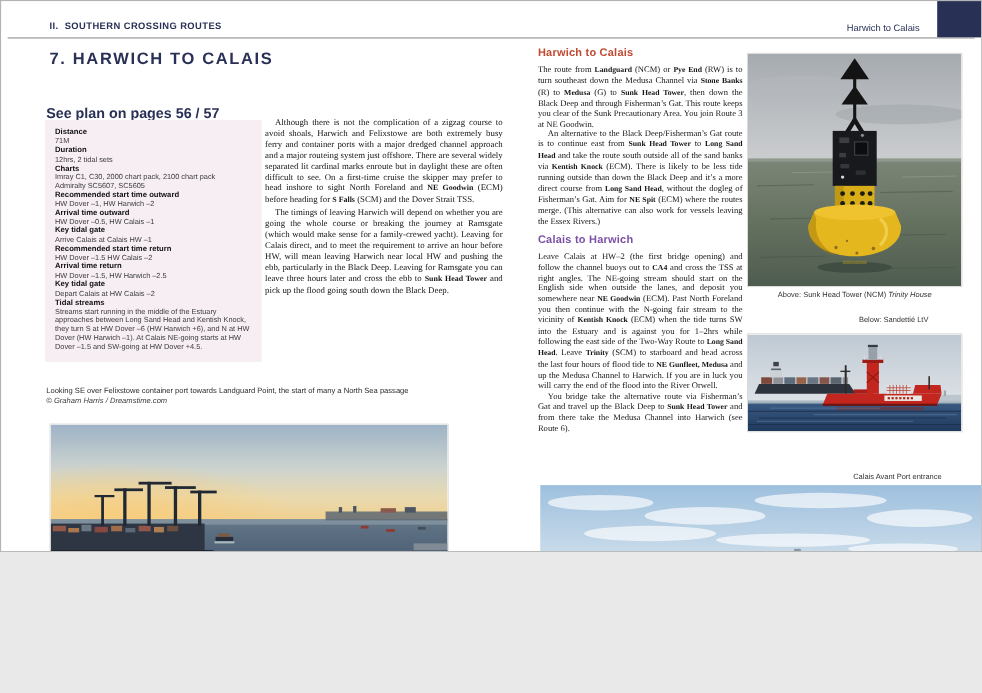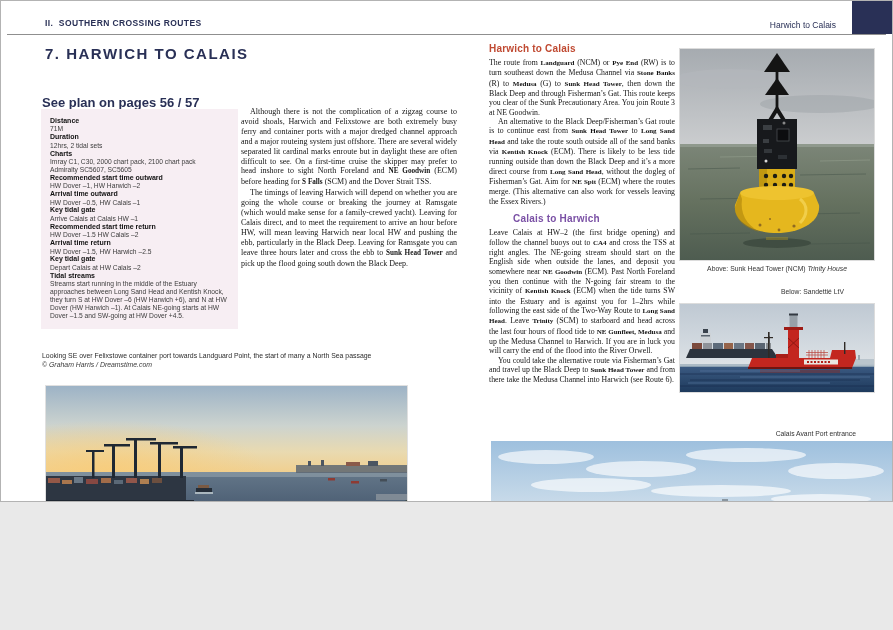--- a/index.html
+++ b/index.html
@@ -28,21 +28,21 @@
   .photo-cap-left{position:absolute;left:41px;top:350px;font-size:6.9px;line-height:9px;color:#2b2b2b;}
   .photo-cap-left .credit{font-style:italic;color:#3a3a3a;}
   .photo{position:absolute;overflow:hidden;}
   .photo svg{display:block;width:100%;height:100%;}
   .ph-felixstowe{left:44px;top:384px;width:361px;height:186px;border:1px solid #e0e0e0;}
 
   
   .rp-col{position:absolute;left:488px;top:42px;width:186px;}
   .sec-h{margin:0 0 4px 0;font-size:10px;font-weight:600;letter-spacing:.2px;}
   .sec-h.red{color:#c04a32;}
-  .sec-h.purple{color:#7a50a5;margin-top:7px;margin-left:24px;}
+  .sec-h.purple{color:#7a50a5;margin-top:7px;}
   .rp-col p{margin:0;font-family:"Liberation Serif",serif;font-size:7.8px;line-height:9.35px;
             text-align:justify;text-indent:9px;color:#141414;}
   .rp-col p.noindent{text-indent:0;}
   .ph-buoy{left:678px;top:47px;width:194px;height:211px;border:1px solid #dcdcdc;}
   .cap{position:absolute;font-size:6.8px;color:#333;text-align:right;}
   .cap i{font-style:italic;}
   .cap-buoy{top:264px;left:600px;right:45px;}
   .cap-ltv{top:287px;left:600px;right:48px;}
   .ph-ltv{left:678px;top:302px;width:194px;height:88px;border:1px solid #dcdcdc;}
   .cap-calais{top:429px;left:600px;right:36px;}
@@ -200,21 +200,21 @@
     <span class="pagenum">8</span>
     <span class="booktitle">NORTH SEA PASSAGE PILOT</span>
   </div>
 
   <div class="rp-col">
     <h2 class="sec-h red">Harwich to Calais</h2>
     <p class="noindent"><span>The route from </span><b>Landguard</b><span> (NCM) or </span><b>Pye End</b><span> (RW) is to turn southeast down the Medusa Channel via </span><b>Stone Banks</b><span> (R) to </span><b>Medusa</b><span> (G) to </span><b>Sunk Head Tower</b><span>, then down the Black Deep and through Fisherman’s Gat. This route keeps you clear of the Sunk Precautionary Area. You join Route 3 at NE Goodwin.</span></p>
     <p><span>An alternative to the Black Deep/Fisherman’s Gat route is to continue east from </span><b>Sunk Head Tower</b><span> to </span><b>Long Sand Head</b><span> and take the route south outside all of the sand banks via </span><b>Kentish Knock</b><span> (ECM). There is likely to be less tide running outside than down the Black Deep and it’s a more direct course from </span><b>Long Sand Head</b><span>, without the dogleg of Fisherman’s Gat. Aim for </span><b>NE Spit</b><span> (ECM) where the routes merge. (This alternative can also work for vessels leaving the Essex Rivers.)</span></p>
     <h2 class="sec-h purple">Calais to Harwich</h2>
     <p class="noindent"><span>Leave Calais at HW–2 (the first bridge opening) and follow the channel buoys out to </span><b>CA4</b><span> and cross the TSS at right angles. The NE-going stream should start on the English side when outside the lanes, and deposit you somewhere near </span><b>NE Goodwin</b><span> (ECM). Past North Foreland you then continue with the N-going fair stream to the vicinity of </span><b>Kentish Knock</b><span> (ECM) when the tide turns SW into the Estuary and is against you for 1–2hrs while following the east side of the Two-Way Route to </span><b>Long Sand Head</b><span>. Leave </span><b>Trinity</b><span> (SCM) to starboard and head across the last four hours of flood tide to </span><b>NE Gunfleet, Medusa</b><span> and up the Medusa Channel to Harwich. If you are in luck you will carry the end of the flood into the River Orwell.</span></p>
-    <p><span>You could take the alternative route via Fisherman’s Gat and travel up the Black Deep to </span><b>Sunk Head Tower</b><span> and from there take the Medusa Channel into Harwich (see Route 6).</span></p>
+    <p><span>You bridge take the alternative route via Fisherman’s Gat and travel up the Black Deep to </span><b>Sunk Head Tower</b><span> and from there take the Medusa Channel into Harwich (see Route 6).</span></p>
   </div>
 
   <div class="photo ph-buoy">
     <svg viewBox="0 0 194 211" preserveAspectRatio="none">
       <defs>
         <linearGradient id="bSky" x1="0" y1="0" x2="0" y2="1">
           <stop offset="0" stop-color="#a6abb0"></stop>
             <stop offset="1" stop-color="#cbcdcf"></stop>
         </linearGradient>
         <linearGradient id="bSea" x1="0" y1="0" x2="0" y2="1">

